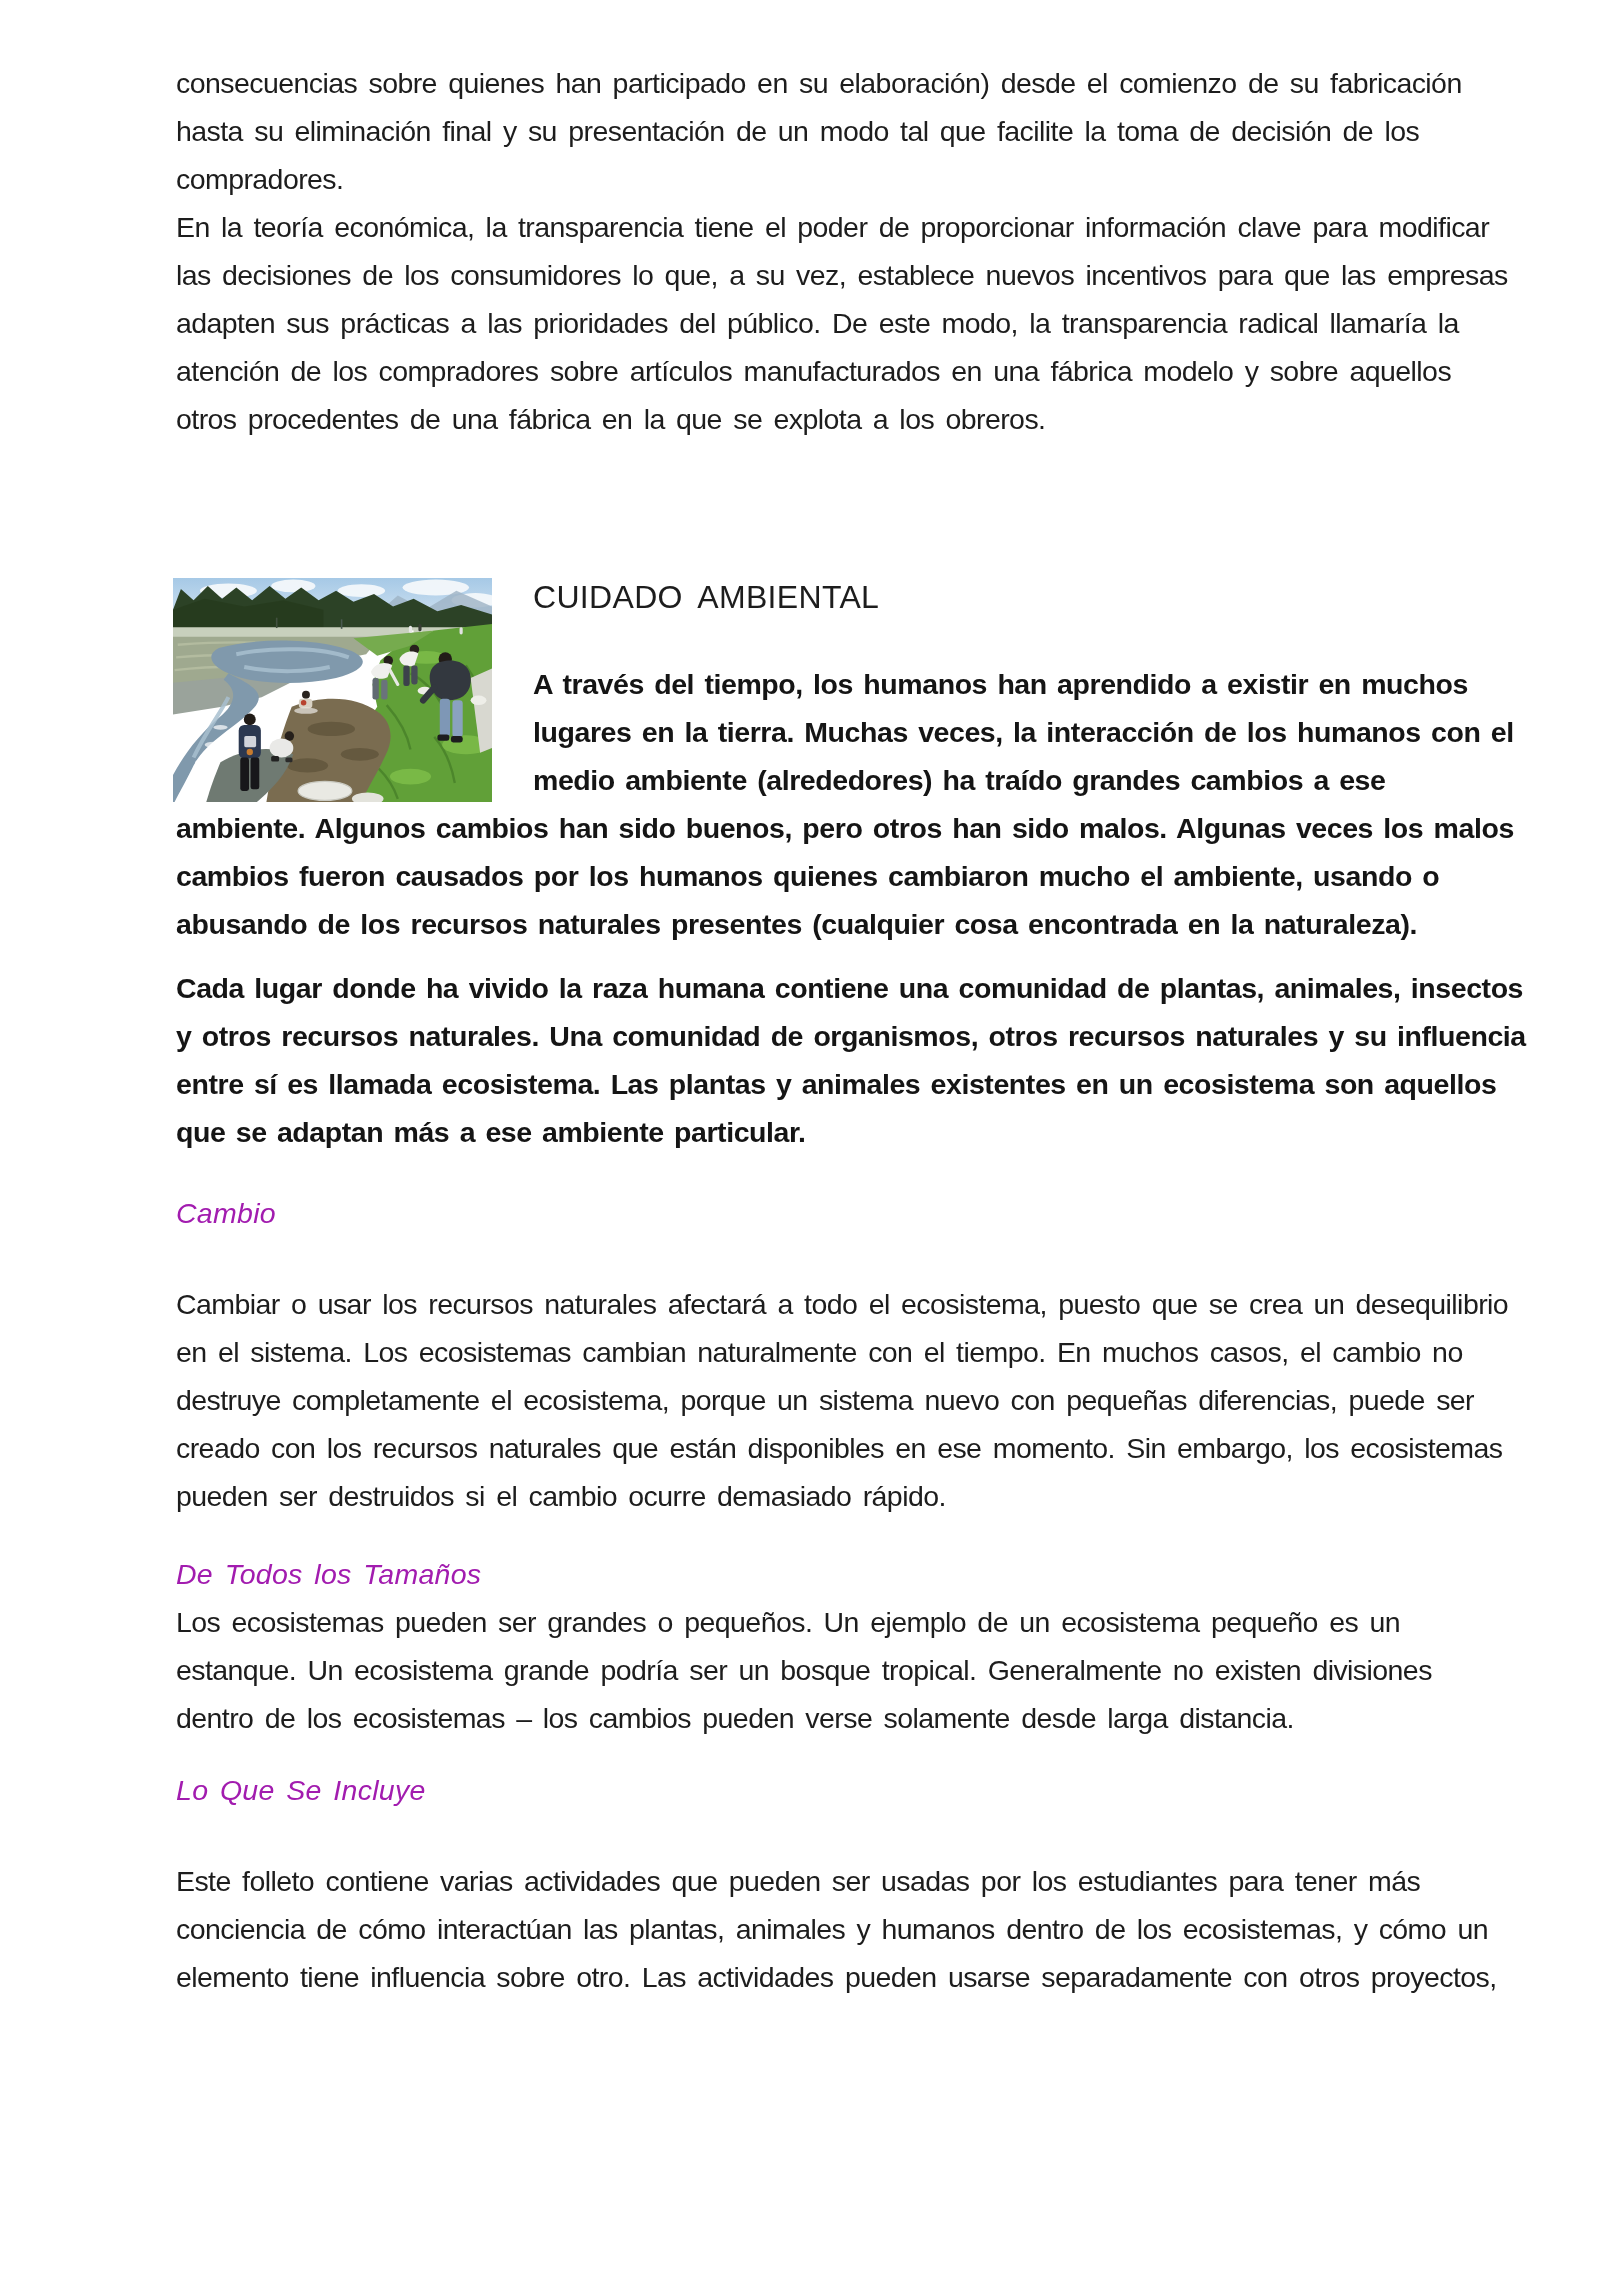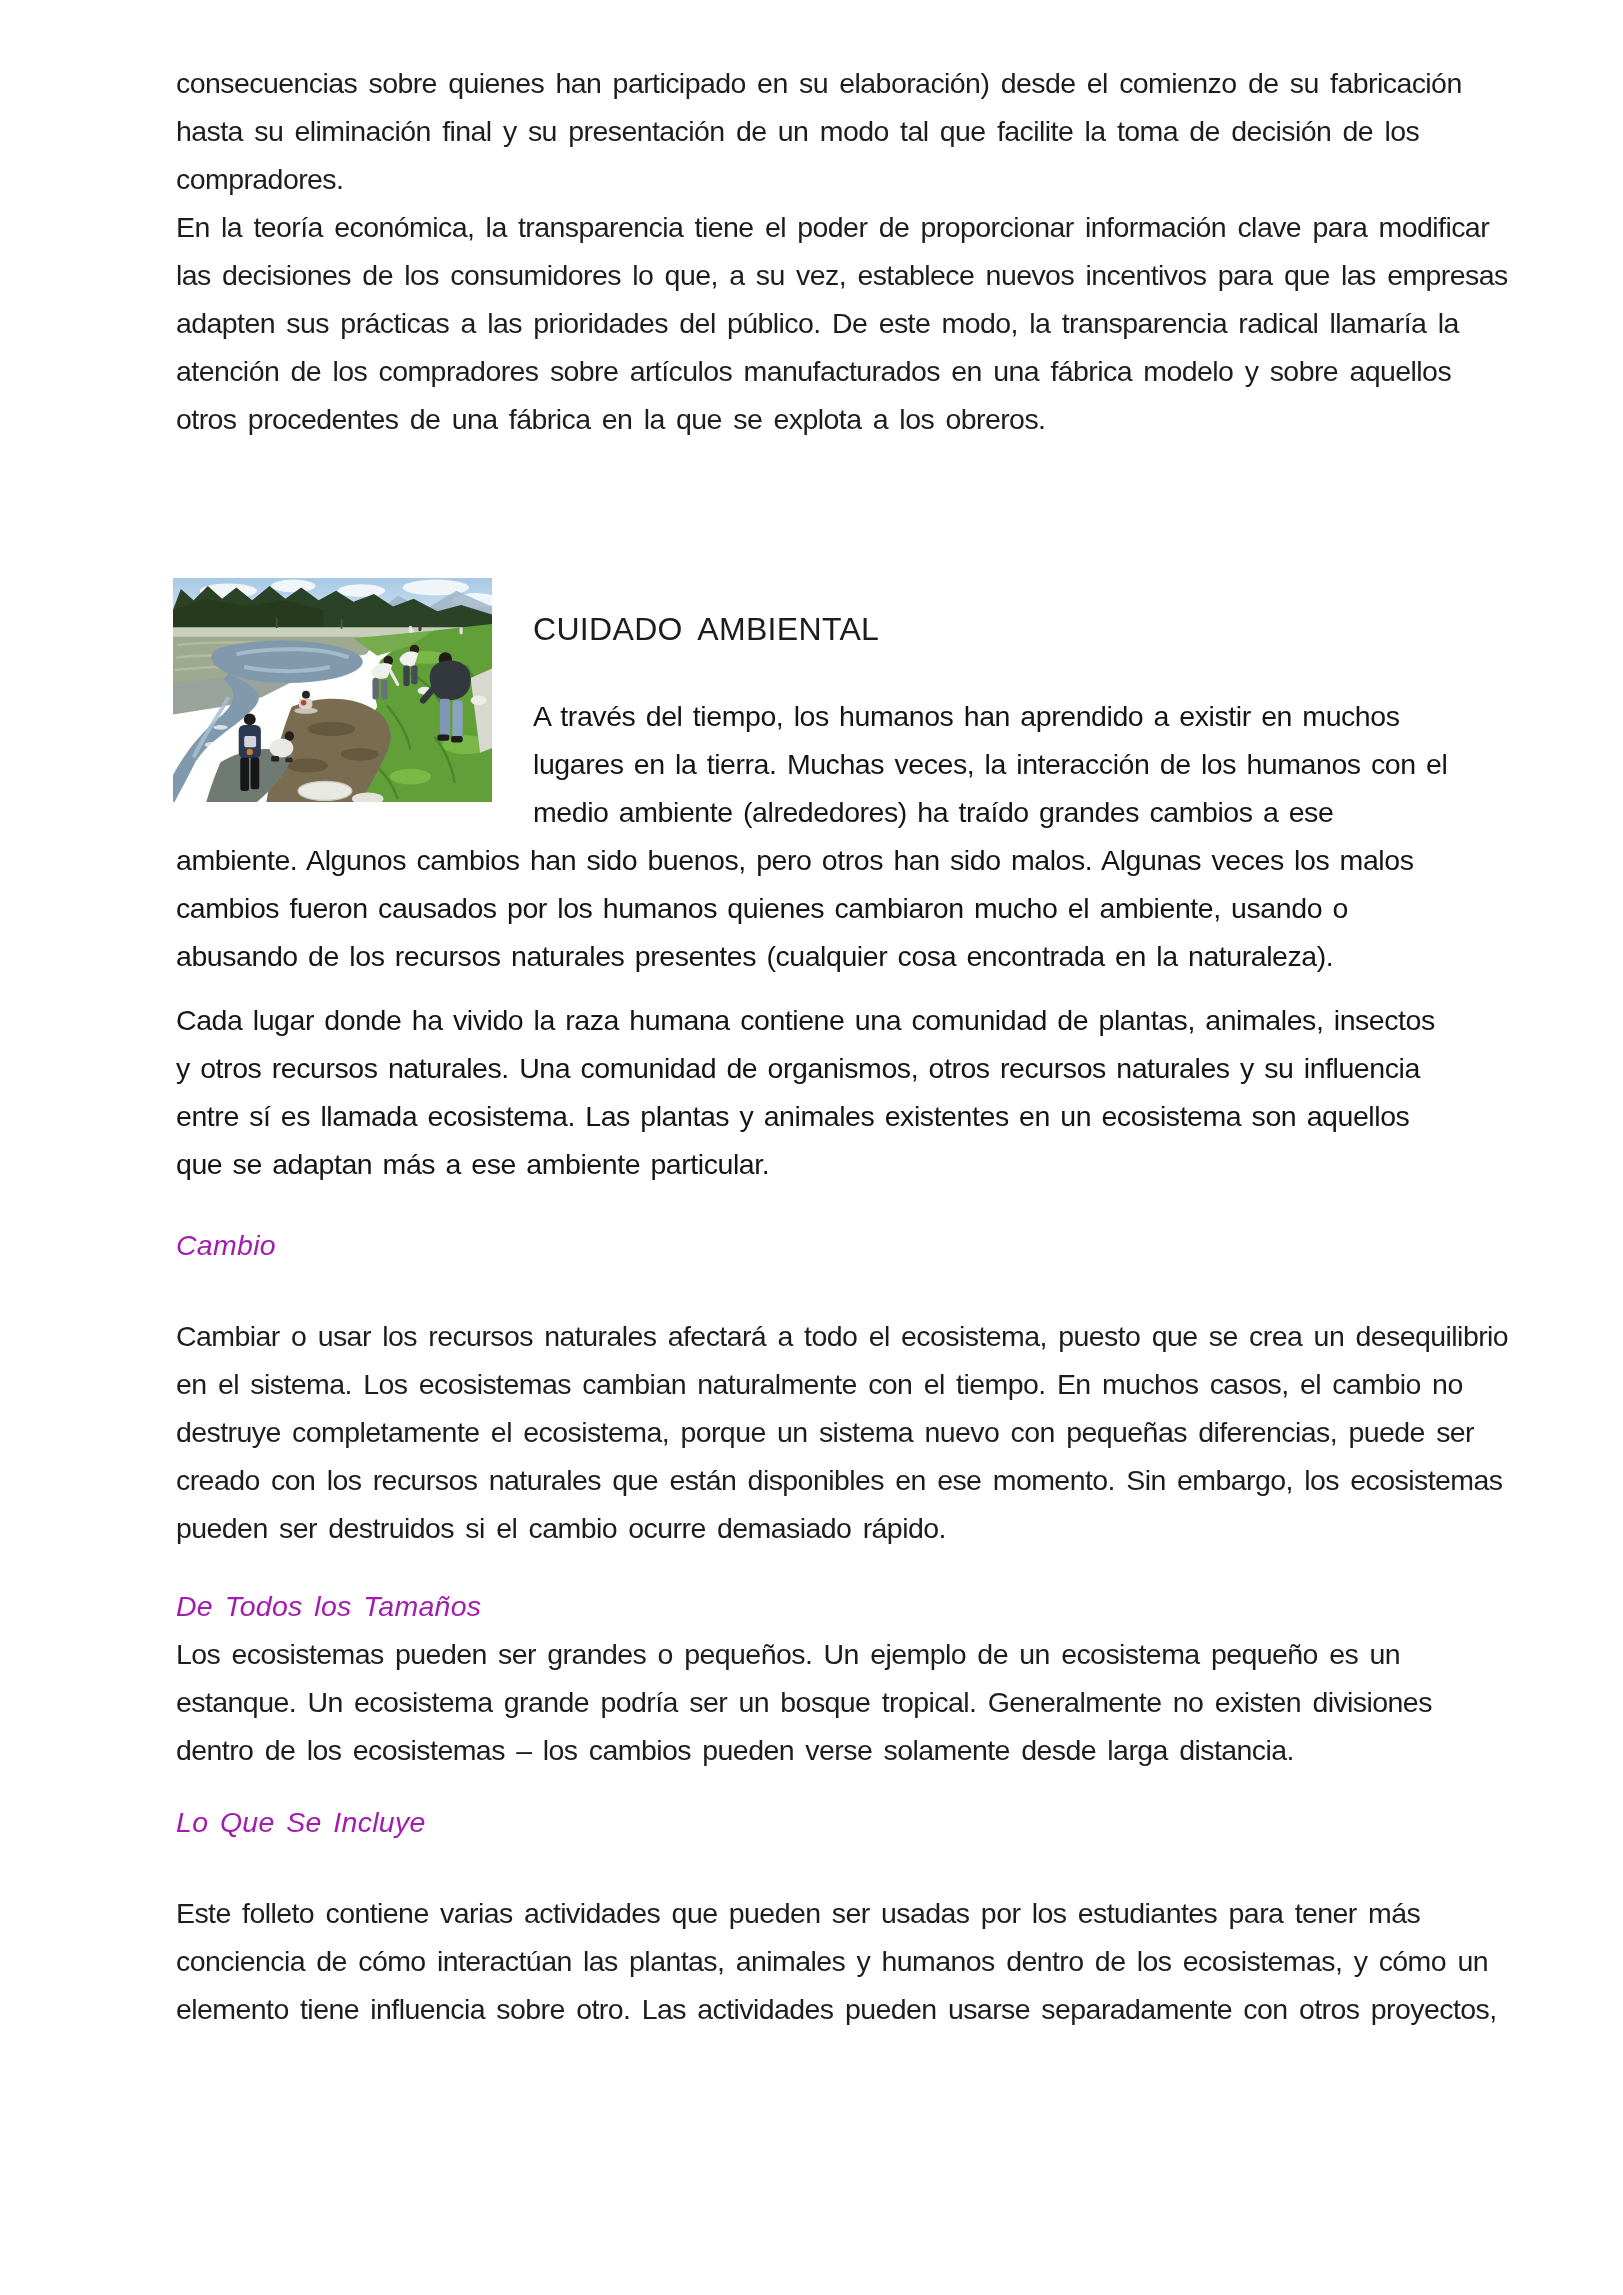--- a/index.html
+++ b/index.html
@@ -15,21 +15,21 @@
   }
   p,h2,h3,figure{margin:0;padding:0;}
   .body-text{
     font-size:28.5px;
     line-height:48px;
     letter-spacing:-0.02em;
     word-spacing:0.14em;
     white-space:nowrap;
     font-weight:400;
   }
-  .bold{font-weight:400;color:#151515;letter-spacing:-0.015em;word-spacing:0.10em;}
+  .bold{font-weight:700;color:#151515;letter-spacing:-0.015em;word-spacing:0.10em;}
   .caps-heading{
     font-size:32px;
     line-height:48px;
     font-weight:400;
     letter-spacing:0.01em;
     word-spacing:0.22em;
     color:#1d1d1d;
     white-space:nowrap;
   }
   .italic-heading{
@@ -47,21 +47,21 @@
     display:flow-root;
     margin-top:130px;
   }
   .photo{
     position:absolute;
     left:-3.2px;top:4.8px;
     width:319px;height:224px;
     overflow:hidden;
   }
   .photo svg{display:block;width:100%;height:100%;}
-  .beside-photo{margin-left:357px;margin-top:32px;}
+  .beside-photo{margin-left:357px;}
   .mt-heading{margin-top:39px;}
   .mt-b2{margin-top:16px;}
   .mt-h1{margin-top:33px;}
   .mt-p3{margin-top:43px;}
   .mt-h2{margin-top:30px;}
   .mt-p4{}
   .mt-h3{margin-top:24px;}
   .mt-p5{margin-top:43px;}
 </style>
 </head>

